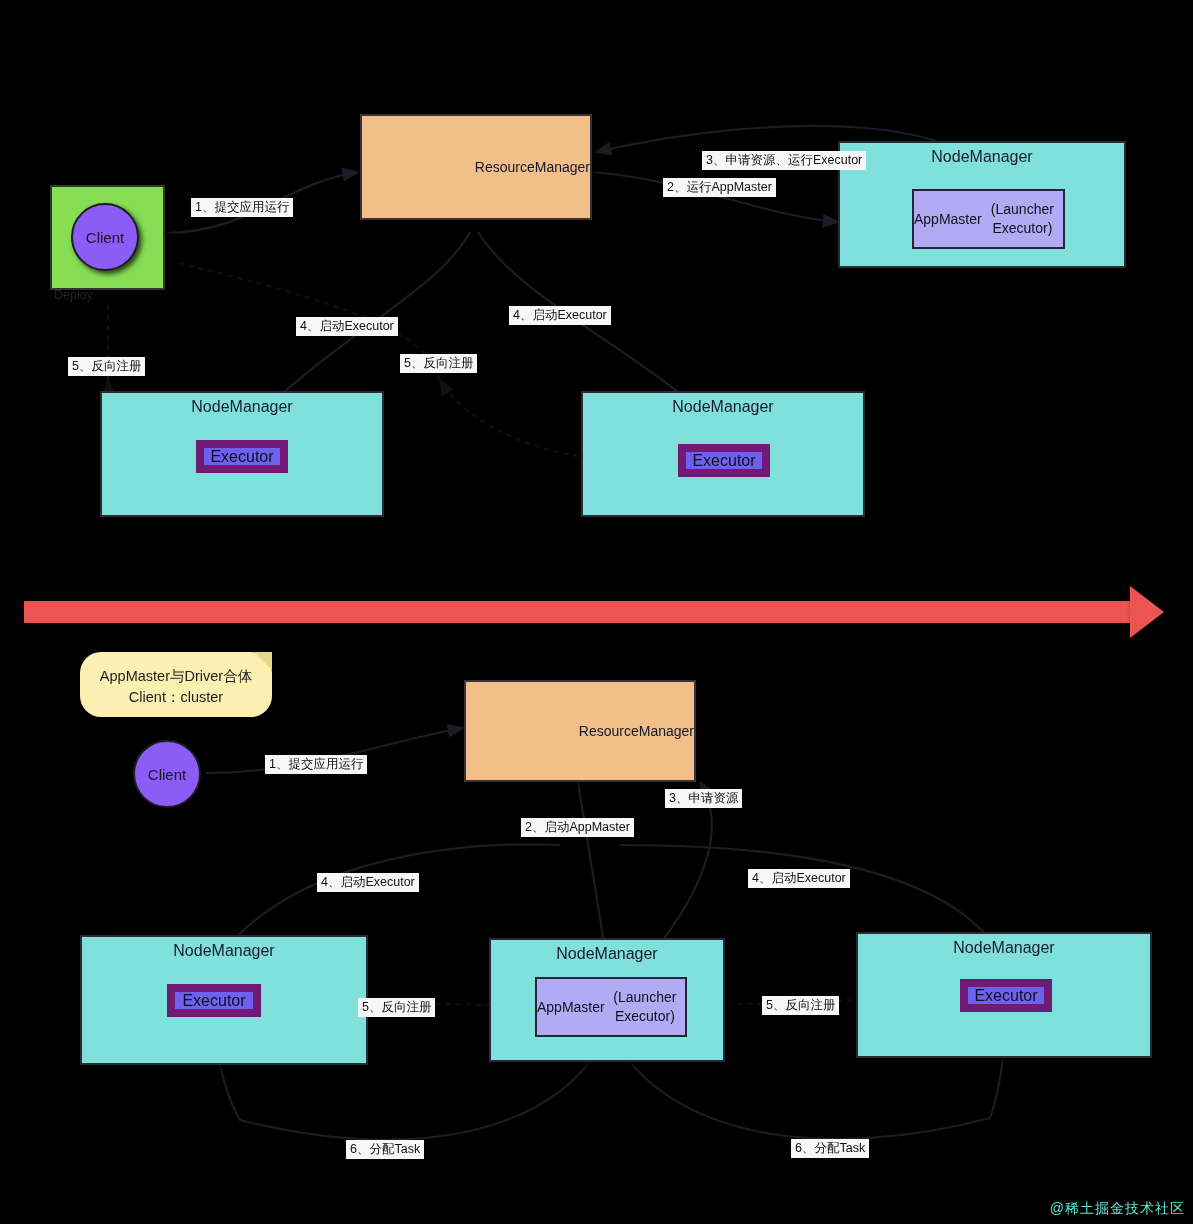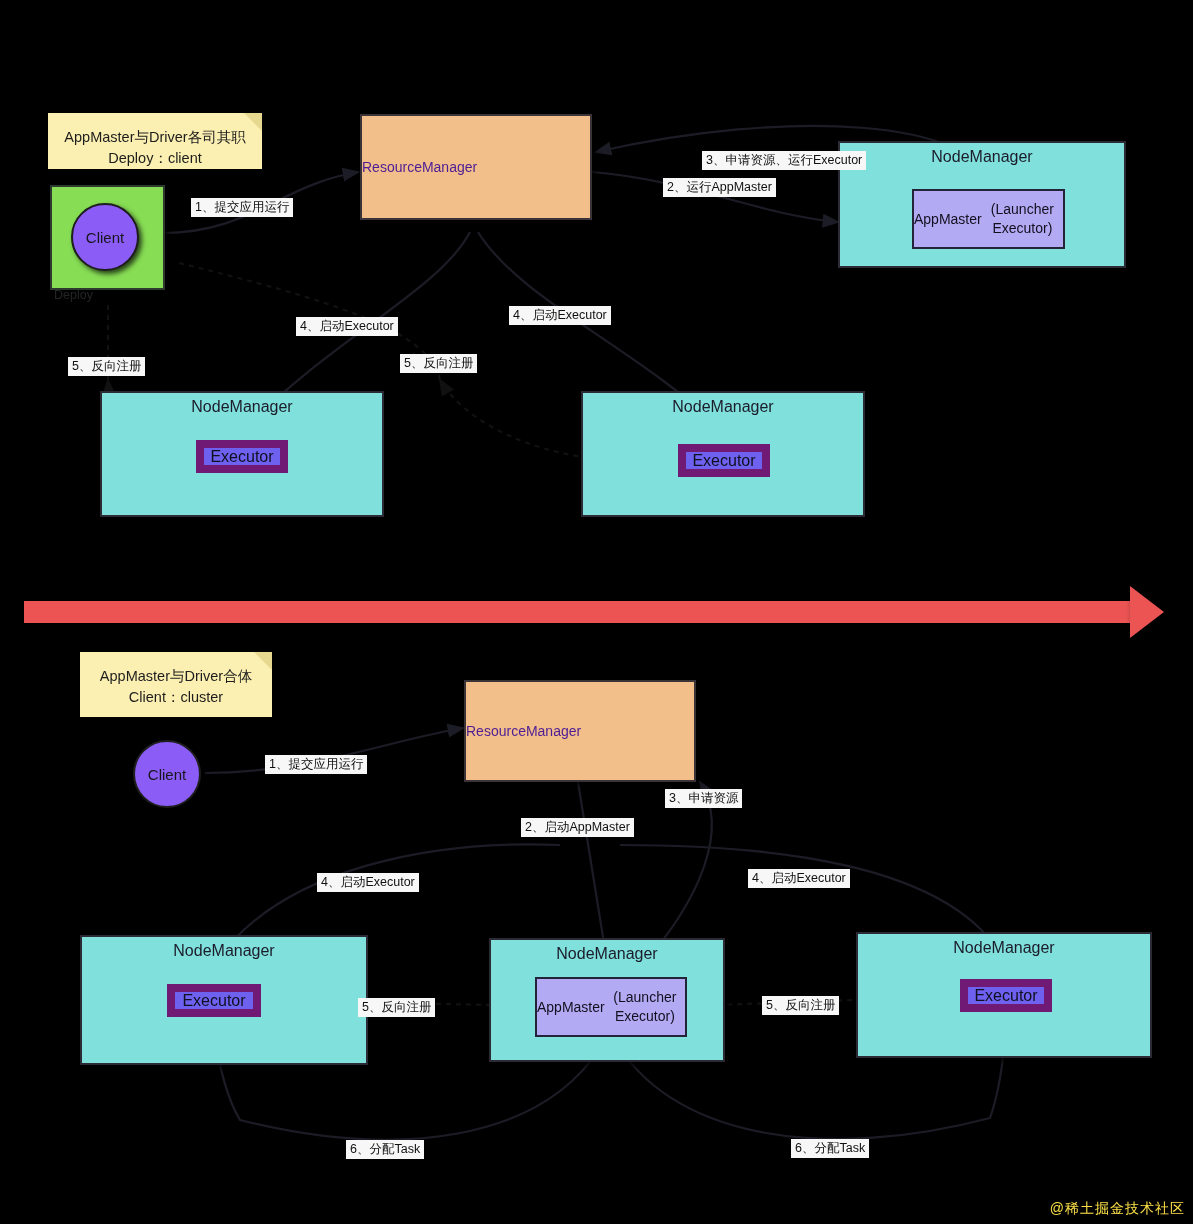--- a/index.html
+++ b/index.html
@@ -15,22 +15,22 @@
         text-align:center;padding:14px 10px 12px;
         box-shadow:3px 3px 5px rgba(0,0,0,.55);}
   .note .fold{position:absolute;top:0;right:0;width:0;height:0;
         border-left:18px solid transparent;border-top:18px solid #e6d88e;}
 
   
   .nm{background:#7fe0dc;border:2px solid #2b2b36;
       box-shadow:4px 4px 4px rgba(0,0,0,.65);}
   .nm .cap{position:absolute;left:0;right:0;top:5px;text-align:center;
       font-size:16px;color:#1b1b2a;}
-  .rm{background:#f2be8a;border:2px solid #3a3438;color:#4c1d95;
-      display:flex;align-items:center;justify-content:flex-start;font-size:14px;
+  .rm{background:#f2be8a;border:2px solid #3a3438;color:#0f172a;
+      display:flex;align-items:center;justify-content:flex-end;font-size:14px;
       box-shadow:4px 4px 4px rgba(0,0,0,.6);}
   .green{background:#87dd54;border:2px solid #2e3a2e;
       box-shadow:4px 4px 4px rgba(0,0,0,.65);}
   .exec{background:#6f61ef;border:8px solid #701a75;color:#0f0f1e;
       display:flex;align-items:center;justify-content:center;font-size:16px;}
   .am{background:#b3aaf4;border:2px solid #23233a;color:#10101e;
       display:flex;flex-direction:row;align-items:center;justify-content:center;
       font-size:14px;line-height:19px;text-align:center;}
   .client{background:#8b5cf6;border:2px solid #1e1e1e;border-radius:50%;
       display:flex;align-items:center;justify-content:center;
@@ -44,21 +44,21 @@
   
   .faint{color:#242424;font-size:12.5px;white-space:nowrap;}
 
   
   .redbar{background:#ec5454;height:22px;box-shadow:3px 4px 4px rgba(0,0,0,.7);}
   .redhead{position:absolute;width:0;height:0;
        border-top:26px solid transparent;border-bottom:26px solid transparent;
        border-left:34px solid #ec5454;
        filter:drop-shadow(3px 3px 3px rgba(0,0,0,.7));}
 
-  .wm{position:absolute;right:8px;bottom:6px;color:#fde047;font-size:14px;
+  .wm{position:absolute;right:8px;bottom:6px;color:#5eead4;font-size:14px;
       letter-spacing:1px;}
 
   svg.edges{position:absolute;left:0;top:0;width:1193px;height:1224px;
       pointer-events:none;}
 </style>
 </head>
 <body>
 
 <div id="stage">
 
@@ -102,25 +102,20 @@
 
     <path d="M266,1000 L535,1006" stroke="#111" stroke-width="2.2" fill="none" stroke-dasharray="5 5" marker-end="url(#ahd)"></path>
 
     <path d="M962,996 L690,1006" stroke="#111" stroke-width="2.2" fill="none" stroke-dasharray="5 5" marker-end="url(#ahd)"></path>
 
     <path d="M600,1048 C540,1140 400,1160 240,1120 C225,1095 218,1060 214,1030" stroke="#1c1c26" stroke-width="2.2" fill="none" marker-end="url(#ah)"></path>
 
     <path d="M620,1048 C680,1140 830,1160 990,1118 C1000,1090 1004,1055 1006,1026" stroke="#1c1c26" stroke-width="2.2" fill="none" marker-end="url(#ah)"></path>
   </svg>
 
-  <div class="abs note" style="left:48px;top:113px;width:214px;height:56px;">
-    <span class="fold"></span>
-    <div>AppMaster与Driver各司其职</div>
-    <div>Deploy：client</div>
-  </div>
 
   <div class="abs green" style="left:50px;top:185px;width:115px;height:105px;"></div>
   <div class="abs client" style="left:71px;top:203px;width:68px;height:68px;">
     <span>Client</span>
   </div>
   <div class="abs faint" style="left:54px;top:288px;">Deploy</div>
 
   <div class="abs rm" style="left:360px;top:114px;width:232px;height:106px;">
     <span>ResourceManager</span>
   </div>
@@ -151,21 +146,21 @@
   <div class="abs lbl" style="left:663px;top:178px;">2、运行AppMaster</div>
   <div class="abs lbl" style="left:702px;top:123px;margin-top:28px;">3、申请资源、运行Executor</div>
   <div class="abs lbl" style="left:296px;top:317px;">4、启动Executor</div>
   <div class="abs lbl" style="left:509px;top:306px;">4、启动Executor</div>
   <div class="abs lbl" style="left:68px;top:357px;">5、反向注册</div>
   <div class="abs lbl" style="left:400px;top:354px;">5、反向注册</div>
 
   <div class="abs redbar" style="left:24px;top:601px;width:1120px;"></div>
   <div class="redhead" style="left:1130px;top:586px;"></div>
 
-  <div class="abs note" style="left:80px;top:652px;width:192px;height:65px;">
+  <div class="abs note" style="left:80px;top:652px;width:192px;height:65px;border-radius:21px;">
     <span class="fold"></span>
     <div>AppMaster与Driver合体</div>
     <div>Client：cluster</div>
   </div>
 
   <div class="abs client" style="left:133px;top:740px;width:68px;height:68px;">
     <span>Client</span>
   </div>
 
   <div class="abs rm" style="left:464px;top:680px;width:232px;height:102px;">

